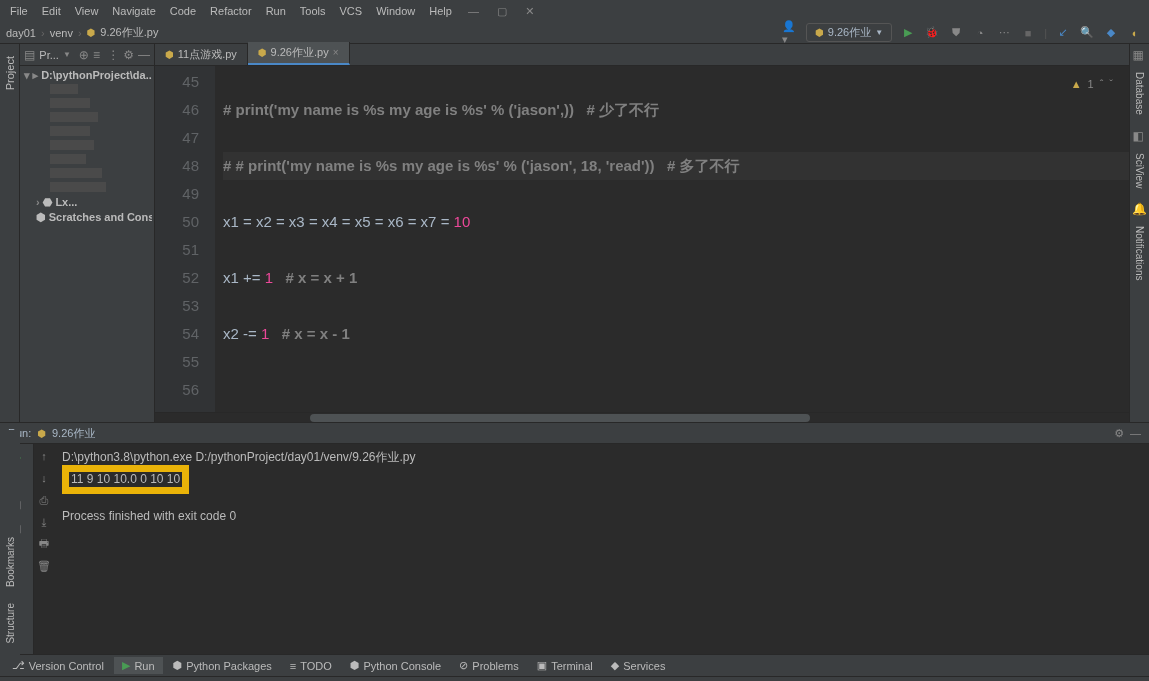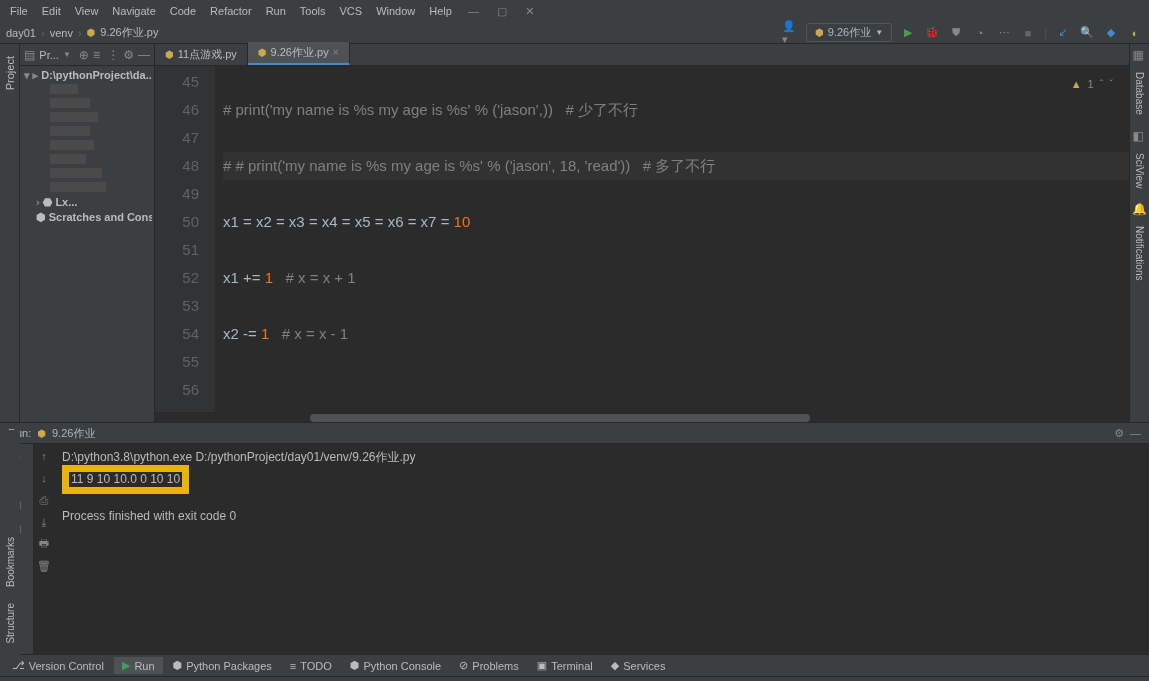--- a/index.html
+++ b/index.html
@@ -38,22 +38,22 @@
 .tab { padding: 3px 10px; font-size: 11px; color: #bbb; display: flex; align-items: center; gap: 4px; border-right: 1px solid #282828; cursor: pointer; }
 .tab.active { background: #4e5254; border-bottom: 2px solid #4a88c7; }
 .tab .close { color: #888; font-size: 10px; }
 .py-icon { color: #c9a94b; font-size: 10px; }
 
 .editor { flex: 1; display: flex; font-family: 'Consolas', 'Monaco', monospace; font-size: 15px; line-height: 28px; overflow: hidden; position: relative; }
 .gutter { width: 60px; background: #313335; color: #606366; text-align: right; padding-right: 16px; padding-top: 2px; user-select: none; }
 .code { flex: 1; padding-top: 2px; padding-left: 8px; white-space: pre; position: relative; }
 .code .line { height: 28px; }
 .line.highlighted { background: #323232; }
-.num { color: #f97316; margin-top: 16px; }
-.cmt { color: #808080; }
+.num { color: #ec4899; margin-top: 16px; }
+.cmt { color: #808080; font-weight: bold; }
 .op { color: #a9b7c6; }
 
 .editor-topright { position: absolute; top: 4px; right: 16px; font-size: 11px; color: #888; display: flex; align-items: center; gap: 6px; }
 .warn-tri { color: #c9a94b; }
 
 .right-stripe { width: 20px; background: #3c3f41; border-left: 1px solid #282828; display: flex; flex-direction: column; align-items: center; gap: 2px; }
 .right-stripe .vtab { writing-mode: vertical-rl; font-size: 10px; color: #bbb; padding: 8px 2px; cursor: pointer; }
 .right-stripe .small-icon { width: 14px; height: 14px; margin-top: 4px; }
 
 .hscroll { height: 10px; background: #2b2b2b; border-top: 1px solid #282828; }

